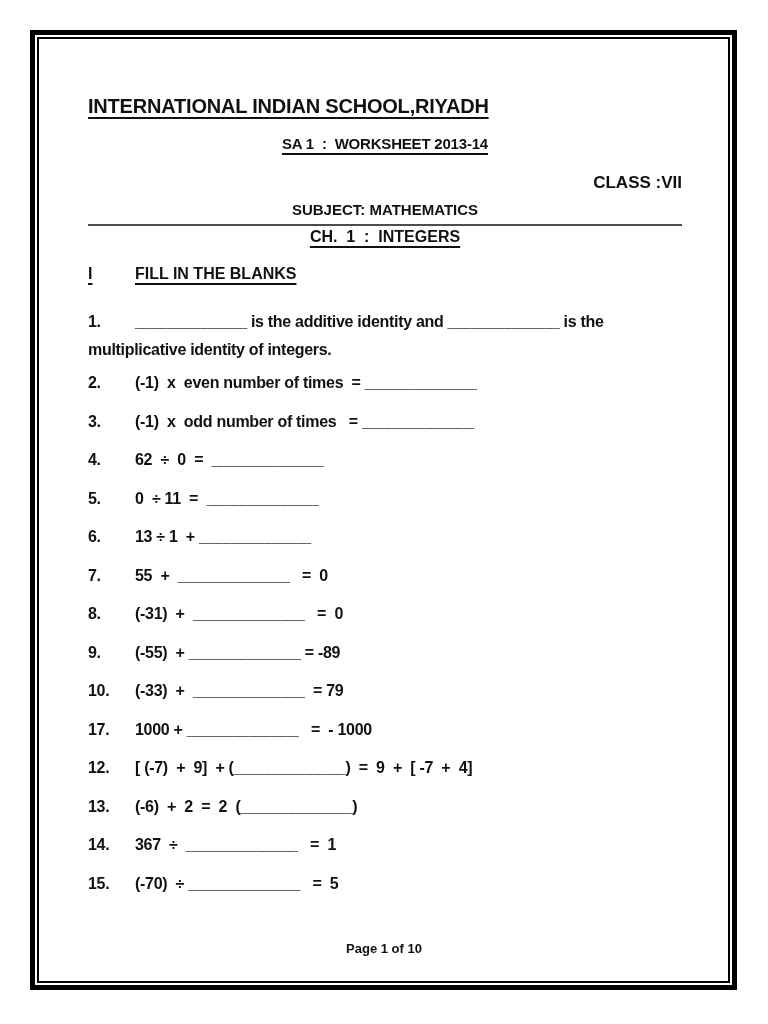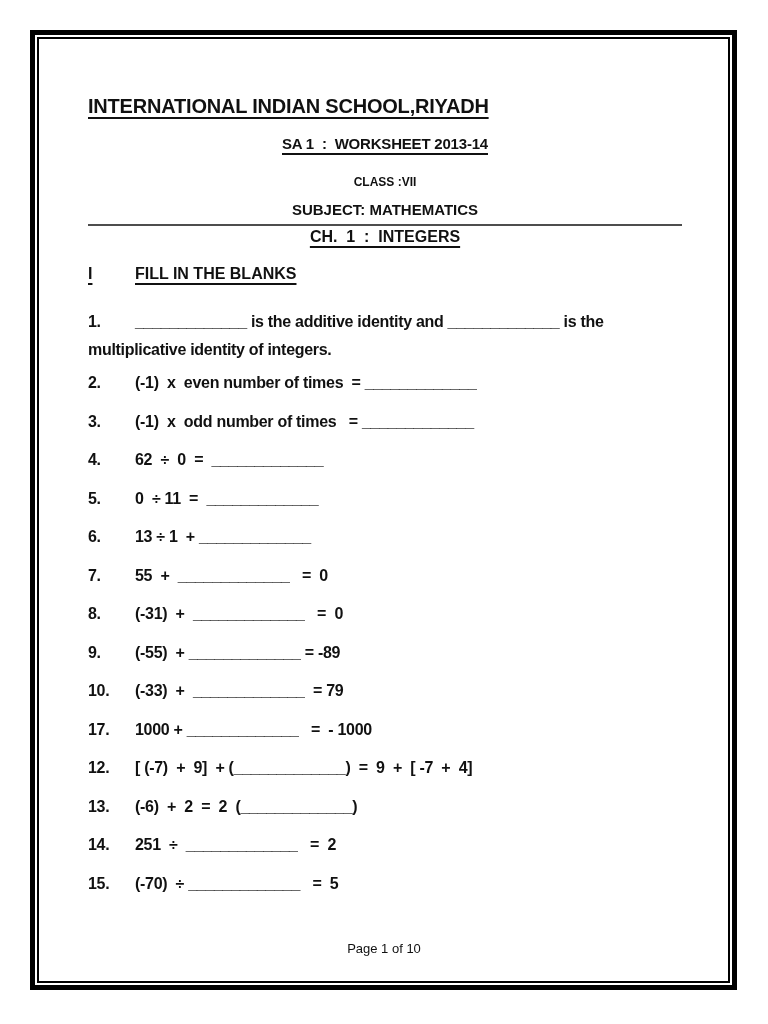--- a/index.html
+++ b/index.html
@@ -44,22 +44,22 @@
   .h-worksheet {
     margin-top: 14px;
     text-align: center;
     font-size: 15px;
     font-weight: bold;
     letter-spacing: -0.2px;
     line-height: 23px;
   }
   .h-class {
     margin-top: 19px;
-    text-align: center;
-    font-size: 12px;
+    text-align: right;
+    font-size: 17px;
     font-weight: bold;
     line-height: 17px;
   }
   .h-subject {
     margin-top: 10px;
     text-align: center;
     font-size: 15px;
     font-weight: bold;
     line-height: 17px;
   }
@@ -100,21 +100,21 @@
     line-height: 28px;
     margin-bottom: 9px;
   }
   .q-row.q-wrap .q-num { display: inline-block; width: 47px; }
   .page-footer {
     position: absolute;
     left: 0; right: 0;
     top: 941px;
     text-align: center;
     font-size: 13px;
-    font-weight: normal;
+    font-weight: bold;
   }
 </style>
 </head>
 <body>
 
 <div class="page-frame">
   <div class="frame-inner">
     <div class="content">
 
       <div class="h-school"><span class="u pre">INTERNATIONAL INDIAN SCHOOL,RIYADH</span></div>
@@ -195,21 +195,21 @@
             <span class="q-text">[ (-7)  +  9]  + (_____________)  =  9  +  [ -7  +  4]</span>
         </div>
 
         <div class="q-row">
           <span class="q-num">13.</span>
             <span class="q-text">(-6)  +  2  =  2  (_____________)</span>
         </div>
 
         <div class="q-row">
           <span class="q-num">14.</span>
-            <span class="q-text">251  ÷  _____________   =  2</span>
+            <span class="q-text">367  ÷  _____________   =  1</span>
         </div>
 
         <div class="q-row">
           <span class="q-num">15.</span>
             <span class="q-text">(-70)  ÷ _____________   =  5</span>
         </div>
 
       </div>
     </div>
   </div>

